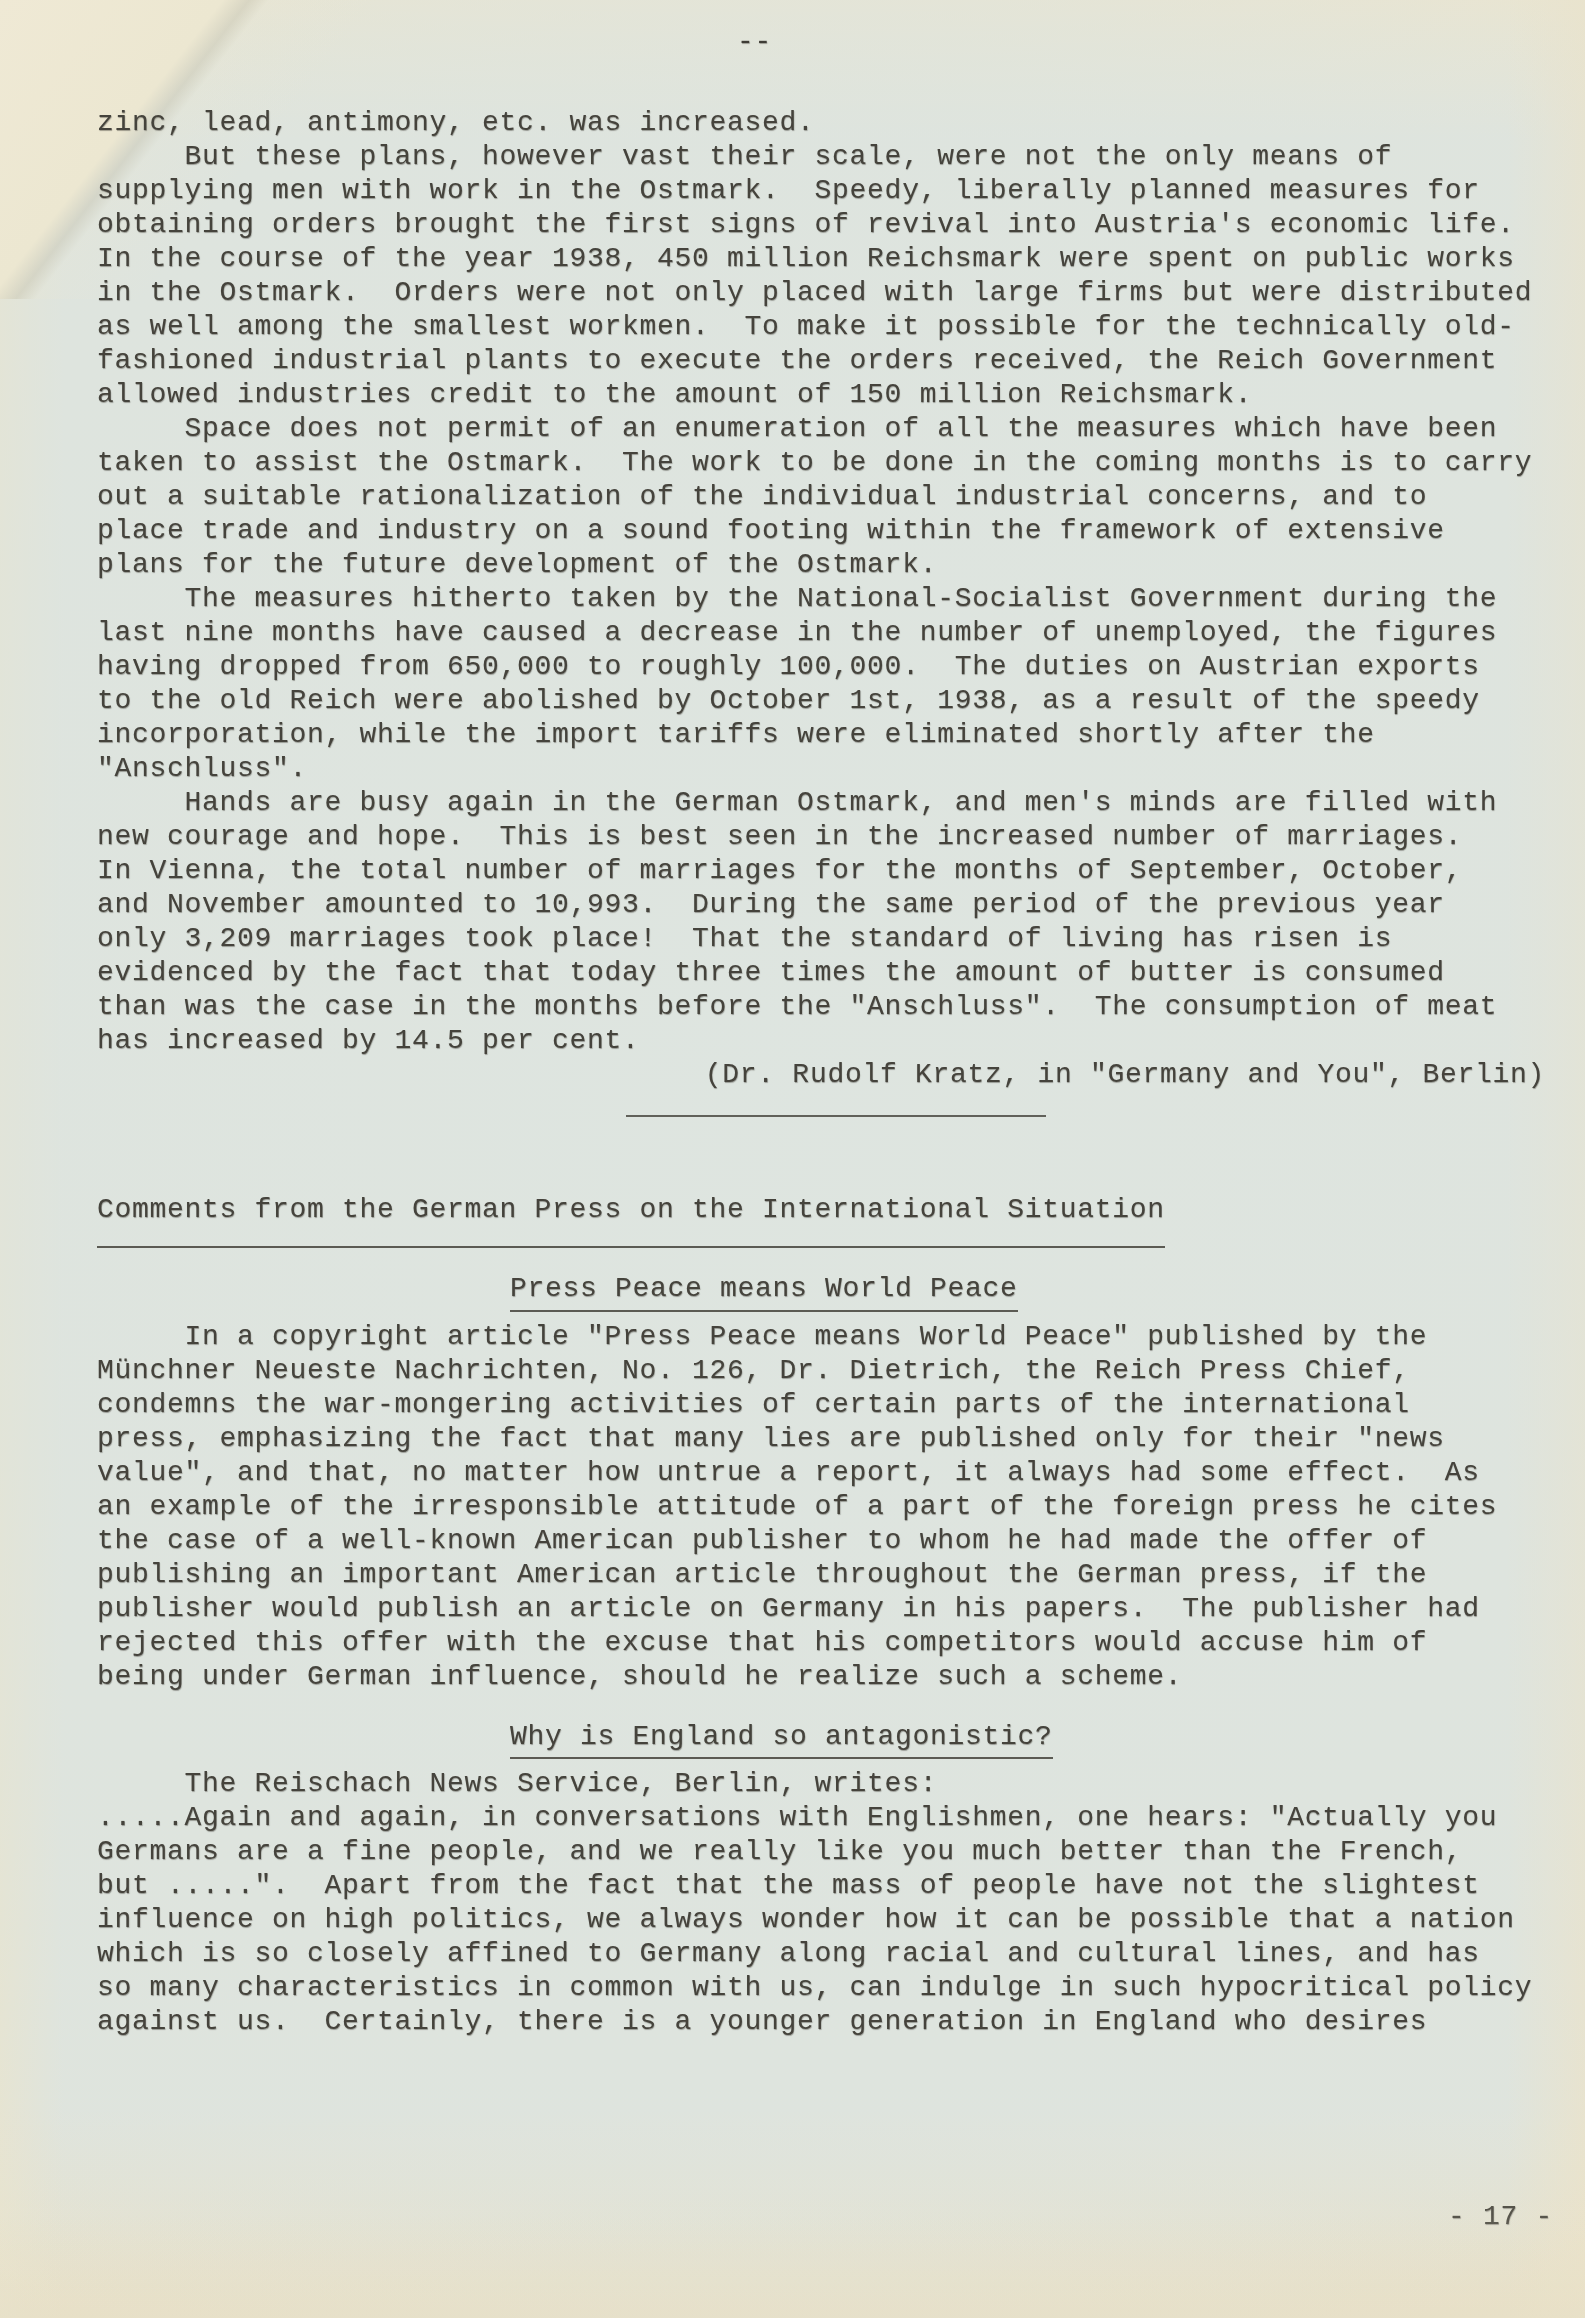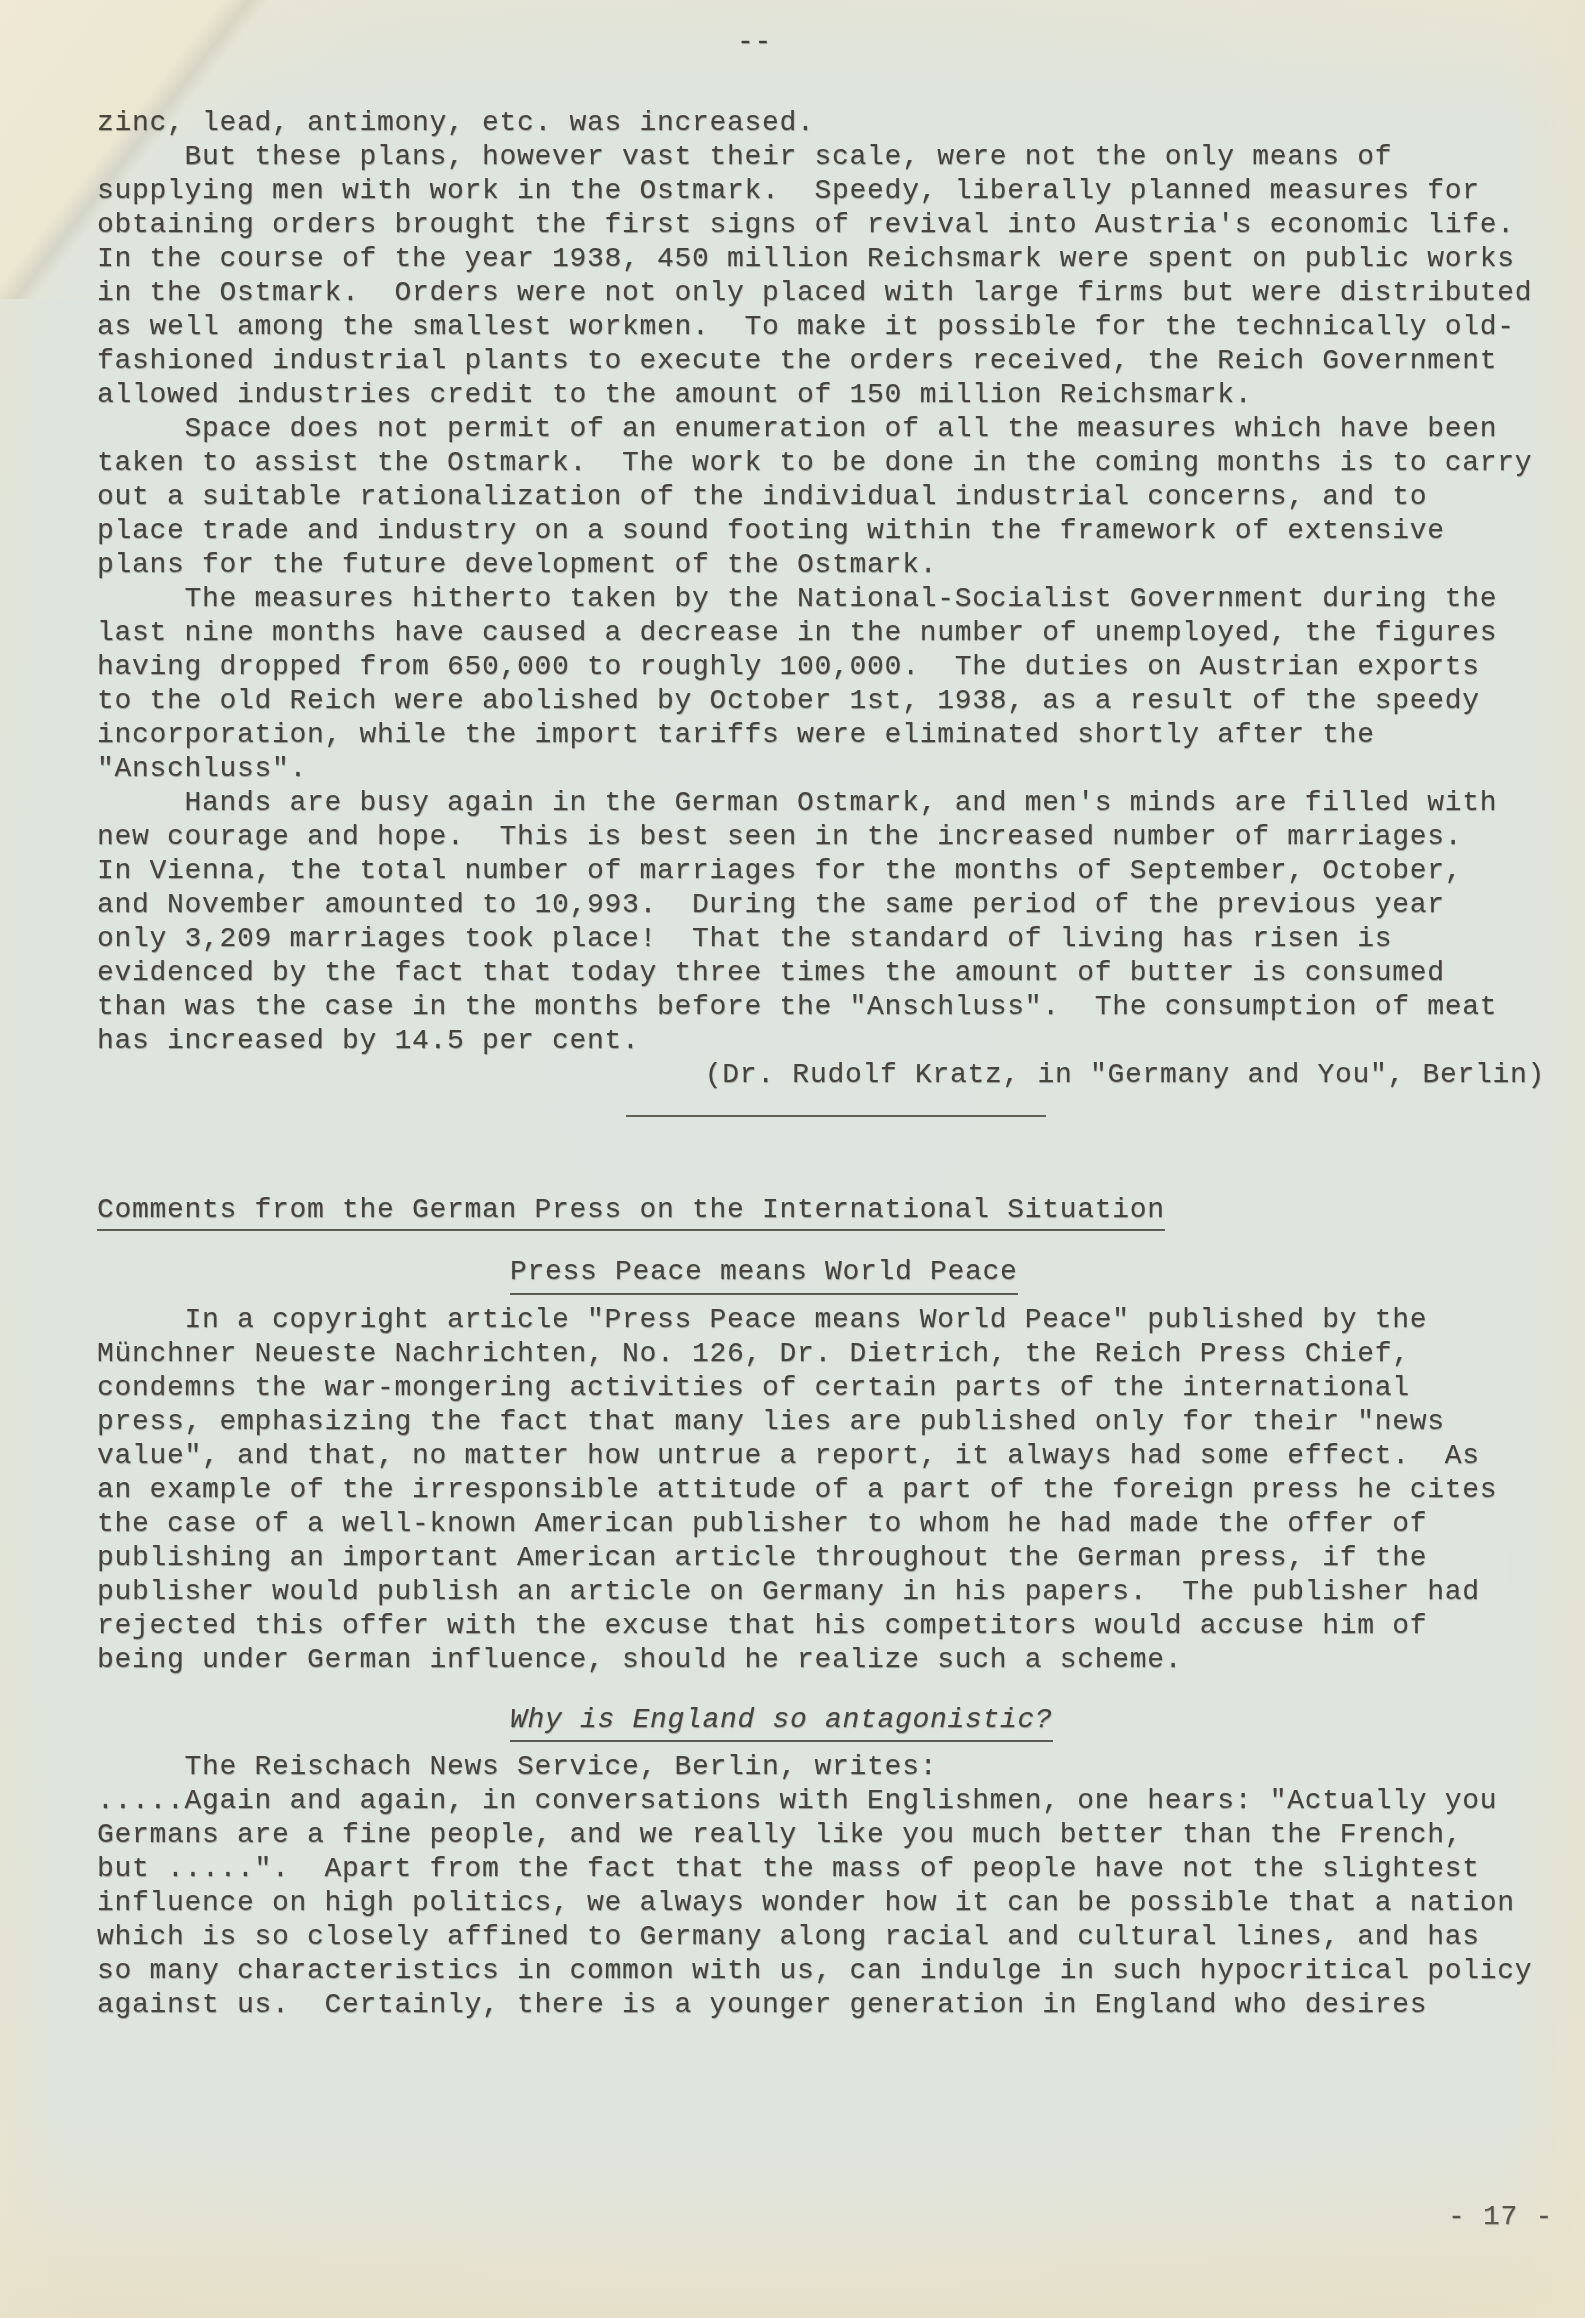--- a/index.html
+++ b/index.html
@@ -76,32 +76,32 @@
     width: 420px;
     height: 0;
     margin: 23px 0 0 529px;
     border-top: 2.6px solid rgba(62,60,52,0.78);
   }
 
   .section-heading {
     margin: 76px 0 0 0;
     font-weight: normal;
     width: fit-content;
-    padding-bottom: 2px;
+    padding-bottom: 19px;
     border-bottom: 2.6px solid rgba(62,60,52,0.82);
   }
 
   .sub-heading {
     font-weight: normal;
     width: fit-content;
     margin: 24px 0 0 413px;
     padding-bottom: 3.5px;
     border-bottom: 2.6px solid rgba(62,60,52,0.82);
   }
-  .sub-heading.second { margin-top: 25.5px; font-style: italic; }
+  .sub-heading.second { margin-top: 25.5px; }
 
   .after-sub { margin-top: 8.8px; }
   .after-sub-tight { margin-top: 8px; }
 
   .page-number {
     position: absolute;
     left: 1448px;
     top: 2201px;
     font-size: 28px;
     letter-spacing: 0.7px;

